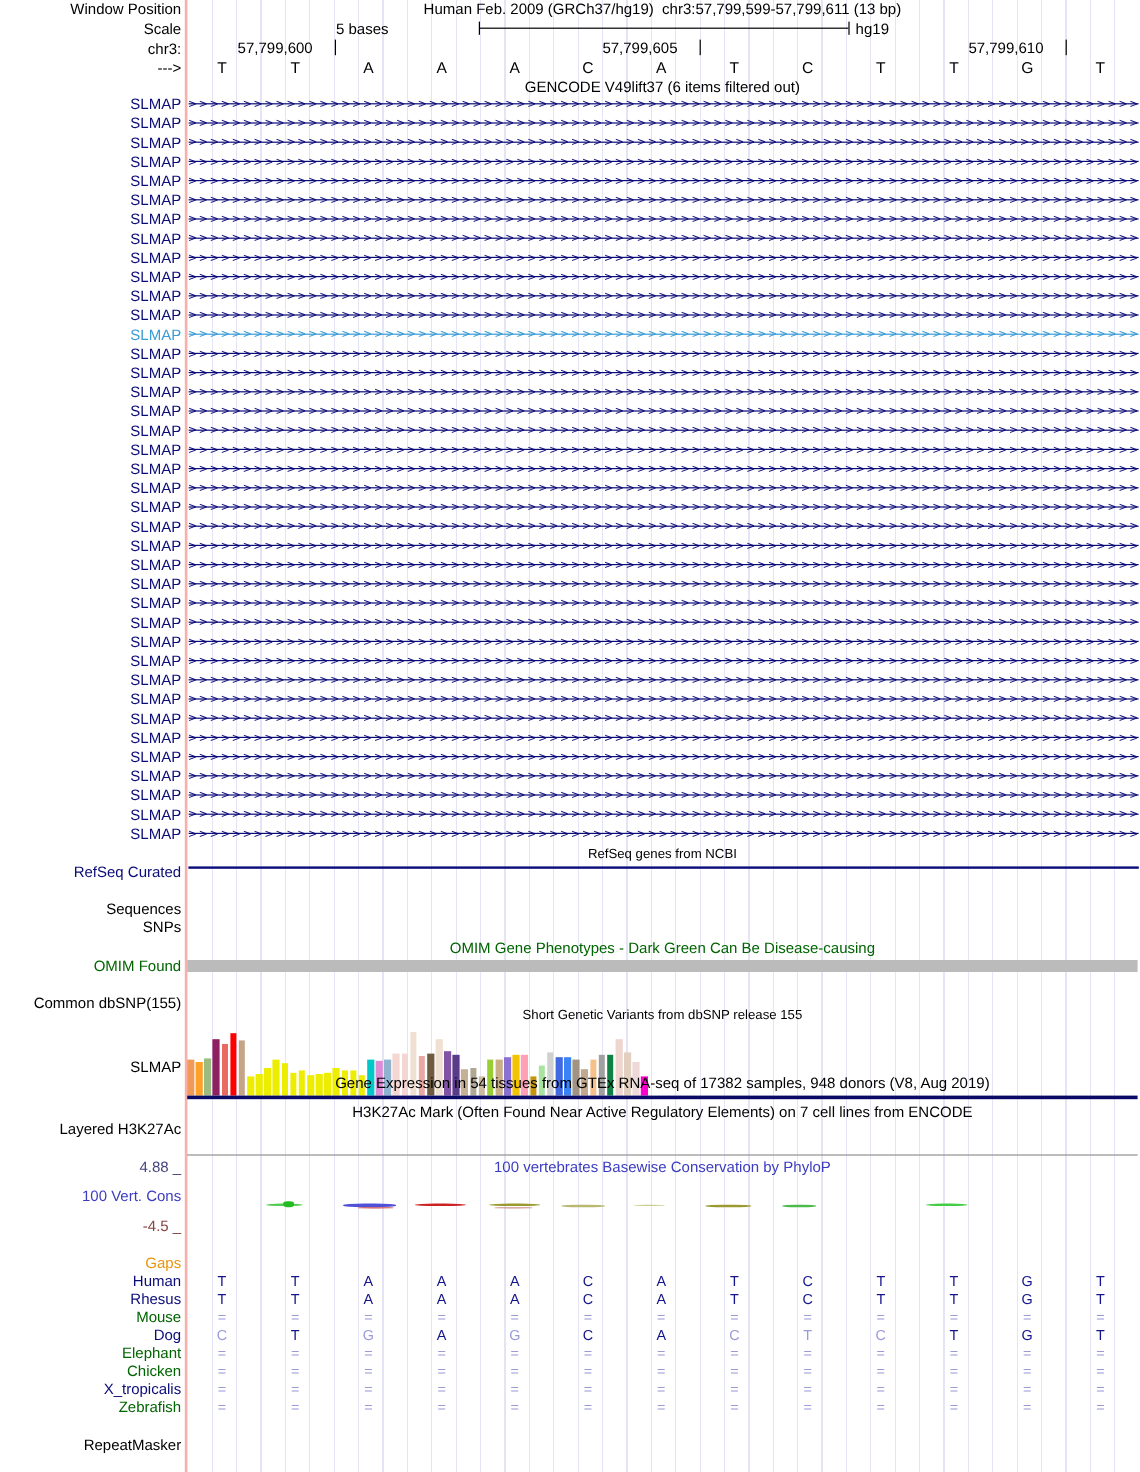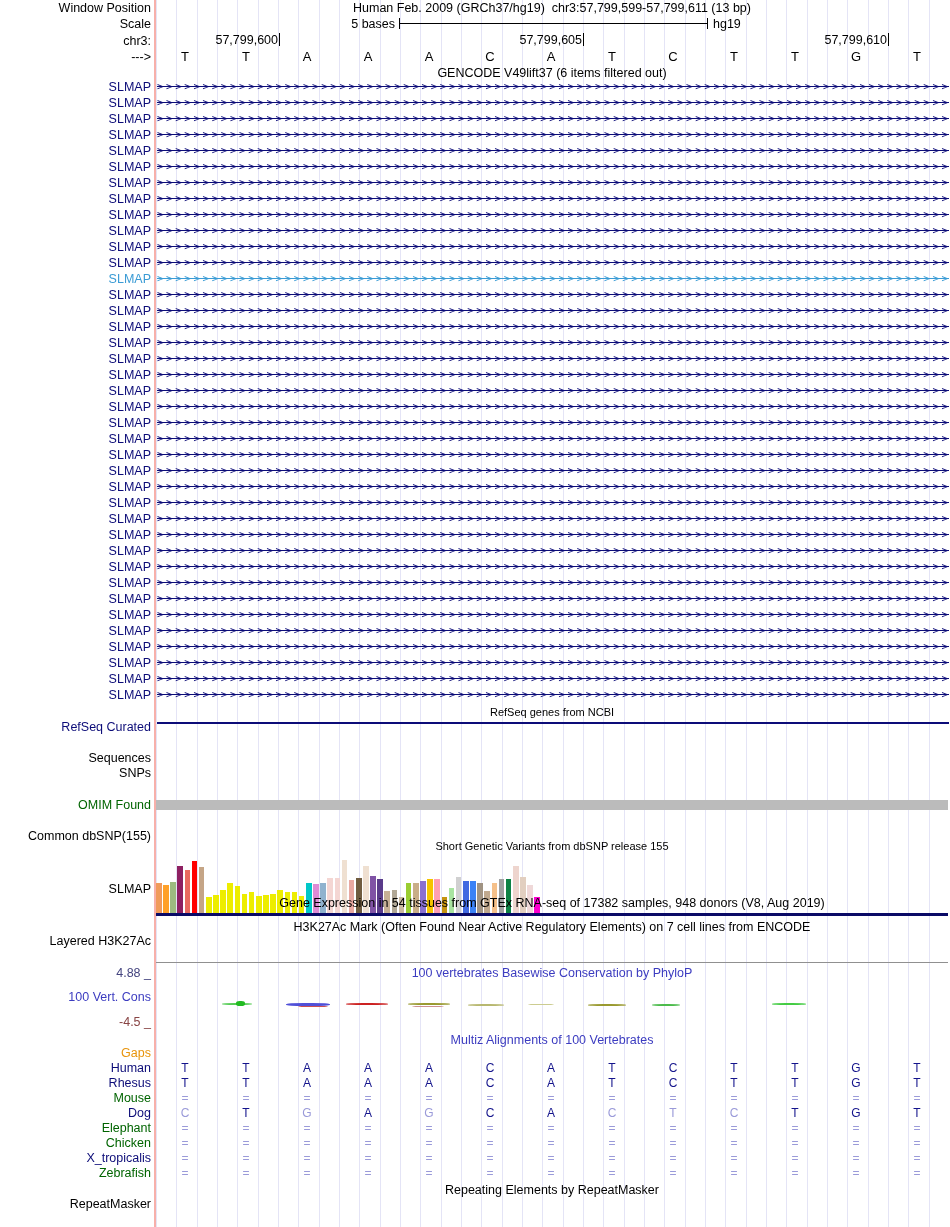--- a/index.html
+++ b/index.html
@@ -16,21 +16,21 @@
   .green{color:#006400;}
   .blue{color:#3c3cc0;}
   .orange{color:#e8940c;}
   .maroon{color:#884444;}
   .slate{color:#44447f;}
   .hdr-center{position:absolute;left:156px;width:792px;text-align:center;z-index:2;height:16px;line-height:16px;white-space:nowrap;}
   
   #ruler{position:absolute;left:399px;top:18px;width:307px;height:11px;z-index:2;
          border-left:1px solid #000;border-right:1px solid #000;}
   #ruler .bar{position:absolute;left:0;right:0;top:5px;height:1px;background:#000;}
-  .coord{position:absolute;height:14px;line-height:14px;text-align:right;z-index:2;white-space:nowrap;}
+  .coord{position:absolute;height:14px;line-height:14px;z-index:2;white-space:nowrap;}
   .coord-tick{position:absolute;top:33px;width:1px;height:13px;background:#000;z-index:2;}
   .base-letter{position:absolute;width:14px;margin-left:-7px;text-align:center;height:16px;line-height:16px;z-index:2;font-size:13px;}
   
   .gene-row{position:absolute;left:0;width:950px;height:16px;z-index:1;}
   .gene-label{position:absolute;left:0;width:151px;text-align:right;line-height:16px;color:#0c0c78;}
   .gene-track{position:absolute;left:157px;width:792px;top:0;height:16px;overflow:hidden;}
   .gene-line{position:absolute;left:0;right:0;top:7px;height:1px;background:#0c0c78;}
   .gene-arrows{position:absolute;left:0;top:1px;width:100%;color:#0c0c78;font-size:11px;
                letter-spacing:2.5px;font-family:"DejaVu Sans Mono",monospace;white-space:nowrap;}
   .gene-row.hl .gene-label{color:#3a9bd5;}
@@ -369,20 +369,21 @@
       </div>
     </div>
 
   <div class="ctitle small" style="top:704px">RefSeq genes from NCBI</div>
   <div class="lbl navy" style="top:719px">RefSeq Curated</div>
   <div class="hline" style="left:157px;top:722px;width:792px;height:2px;background:#0c0c78"></div>
 
   <div class="lbl" style="top:750px">Sequences</div>
   <div class="lbl" style="top:765px">SNPs</div>
 
+  <div class="ctitle green" style="top:782px">OMIM Gene Phenotypes - Dark Green Can Be Disease-causing</div>
   <div class="lbl green" style="top:797px">OMIM Found</div>
   <div id="omim-bar"></div>
 
   <div class="ctitle small" style="top:838px">Short Genetic Variants from dbSNP release 155</div>
   <div class="lbl" style="top:828px">Common dbSNP(155)</div>
 
   <div class="ctitle" style="top:895px">Gene Expression in 54 tissues from GTEx RNA-seq of 17382 samples, 948 donors (V8, Aug 2019)</div>
   <div class="lbl" style="top:881px">SLMAP</div>
   <div id="gtex-bars">
       <div class="gtex-bar" style="left: 156px; top: 883px; height: 30px; background: rgb(240, 154, 90);"></div>
@@ -458,21 +459,20 @@
       <div class="cons-mark" style="left: 346px; top: 1003px; width: 42px; height: 2px; background: rgb(204, 34, 34);"></div>
       <div class="cons-mark" style="left: 408px; top: 1003px; width: 42px; height: 2px; background: rgb(154, 154, 48);"></div>
       <div class="cons-mark" style="left: 412px; top: 1006px; width: 32px; height: 1px; background: rgb(204, 144, 144);"></div>
       <div class="cons-mark" style="left: 468px; top: 1004px; width: 36px; height: 2px; background: rgb(184, 184, 112);"></div>
       <div class="cons-mark" style="left: 528px; top: 1004px; width: 26px; height: 1px; background: rgb(204, 204, 144);"></div>
       <div class="cons-mark" style="left: 588px; top: 1004px; width: 38px; height: 2px; background: rgb(154, 154, 48);"></div>
       <div class="cons-mark" style="left: 652px; top: 1004px; width: 28px; height: 2px; background: rgb(76, 187, 76);"></div>
       <div class="cons-mark" style="left: 772px; top: 1003px; width: 34px; height: 2px; background: rgb(68, 204, 68);"></div>
     </div>
 
-  <div class="ctitle blue" style="top:1032px">Multiz Alignments of 100 Vertebrates</div>
   <div id="multiz-rows">
       <div class="mz-row" style="top: 1046px;">
         <div class="mz-name orange">Gaps</div>
       </div>
       <div class="mz-row" style="top: 1061px;">
         <div class="mz-name navy">Human</div>
         <div class="mz-cell mz-dark" style="left: 185px;">T</div>
         <div class="mz-cell mz-dark" style="left: 246px;">T</div>
         <div class="mz-cell mz-dark" style="left: 307px;">A</div>
         <div class="mz-cell mz-dark" style="left: 368px;">A</div>
@@ -593,15 +593,14 @@
         <div class="mz-cell mz-light" style="left: 551px;">=</div>
         <div class="mz-cell mz-light" style="left: 612px;">=</div>
         <div class="mz-cell mz-light" style="left: 673px;">=</div>
         <div class="mz-cell mz-light" style="left: 734px;">=</div>
         <div class="mz-cell mz-light" style="left: 795px;">=</div>
         <div class="mz-cell mz-light" style="left: 856px;">=</div>
         <div class="mz-cell mz-light" style="left: 917px;">=</div>
       </div>
     </div>
 
-  <div class="ctitle" style="top:1182px">Repeating Elements by RepeatMasker</div>
   <div class="lbl" style="top:1196px">RepeatMasker</div>
 </div>
 
 </body></html>

